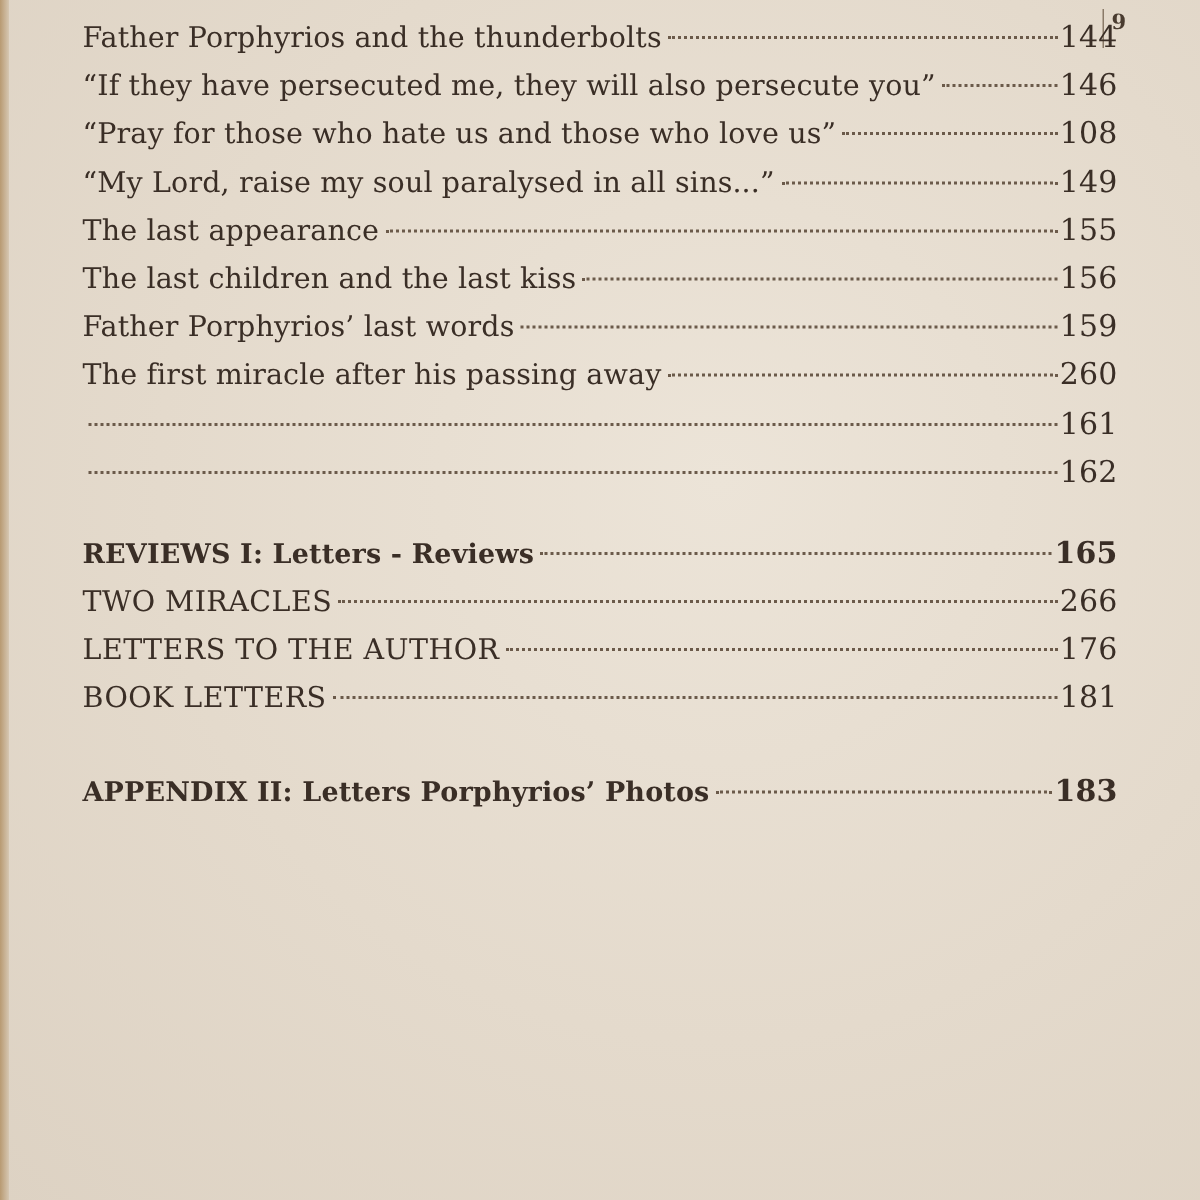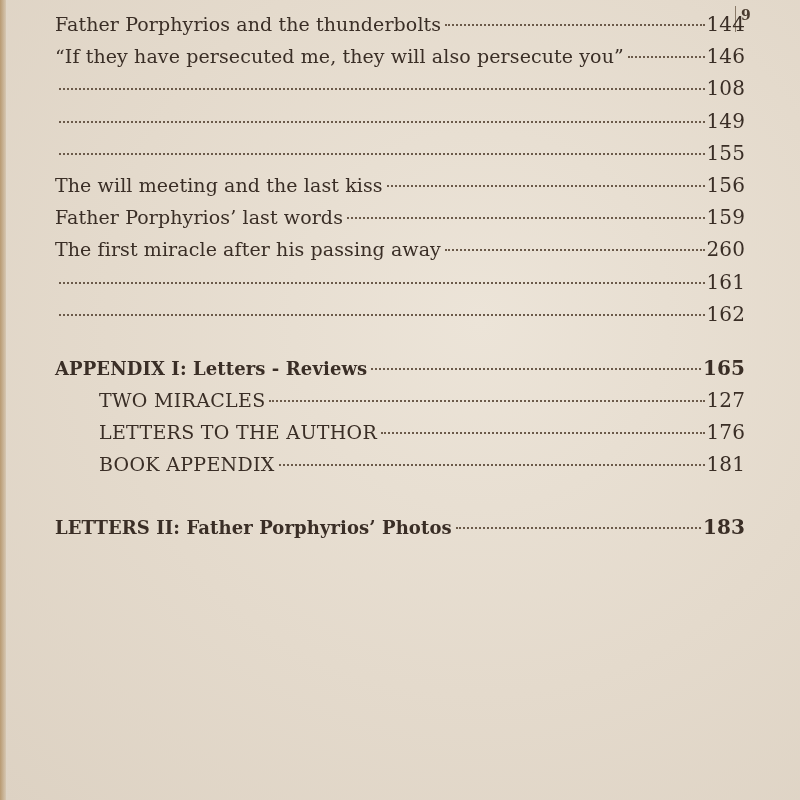--- a/index.html
+++ b/index.html
@@ -25,21 +25,21 @@
     font-size: 19px; letter-spacing: 0.1px; justify-content: flex-end;
   }
   .row .title { white-space: nowrap; }
   .row .leader {
     flex: 1; margin: 0 2px 0 4px;
     border-bottom: 2px dotted #6b5a4a;
     position: relative; top: -5px; height: 0;
   }
   .row .pg { white-space: nowrap; font-size: 20px; min-width: 26px; text-align: right; }
   .row.bold { font-weight: bold; font-size: 18px; }
-  .row.caps .title { font-size: 19px; letter-spacing: 0.3px; margin-left: 44px; }
+  .row.caps .title { font-size: 19px; letter-spacing: 0.3px; }
   .gap { height: 22px; }
   .gap2 { height: 30px; }
   .page-no {
     position: absolute; left: 735px; top: 6px;
     font-size: 14px; font-weight: bold; color: #4a3c30;
     padding-left: 5px; border-left: 1.5px solid #8a7a68;
     height: 26px; line-height: 18px;
   }
 </style>
 </head>
@@ -54,33 +54,36 @@
       <span class="title">Father Porphyrios and the thunderbolts</span>
       <span class="leader"></span>
       <span class="pg">144</span>
     </div>
   <div class="row">
       <span class="title">“If they have persecuted me, they will also persecute you”</span>
       <span class="leader"></span>
       <span class="pg">146</span>
     </div>
   <div class="row">
+      <span class="title">“Pray for those who hate us and those who love us”</span>
       <span class="leader"></span>
       <span class="pg">108</span>
     </div>
   <div class="row">
+      <span class="title">“My Lord, raise my soul paralysed in all sins...”</span>
       <span class="leader"></span>
       <span class="pg">149</span>
     </div>
   <div class="row">
+      <span class="title">The last appearance</span>
       <span class="leader"></span>
       <span class="pg">155</span>
     </div>
   <div class="row">
-      <span class="title">The will meeting and the last kiss</span>
+      <span class="title">The last children and the last kiss</span>
       <span class="leader"></span>
       <span class="pg">156</span>
     </div>
   <div class="row">
       <span class="title">Father Porphyrios’ last words</span>
       <span class="leader"></span>
       <span class="pg">159</span>
     </div>
   <div class="row">
       <span class="title">The first miracle after his passing away</span>
@@ -92,40 +95,40 @@
       <span class="pg">161</span>
     </div>
   <div class="row">
       <span class="leader"></span>
       <span class="pg">162</span>
     </div>
 
   <div class="gap"></div>
 
   <div class="row bold">
-      <span class="title">APPENDIX I: Letters - Reviews</span>
+      <span class="title">REVIEWS I: Letters - Reviews</span>
       <span class="leader"></span>
       <span class="pg">165</span>
     </div>
   <div class="row caps">
       <span class="title">TWO MIRACLES</span>
       <span class="leader"></span>
-      <span class="pg">127</span>
+      <span class="pg">266</span>
     </div>
   <div class="row caps">
       <span class="title">LETTERS TO THE AUTHOR</span>
       <span class="leader"></span>
       <span class="pg">176</span>
     </div>
   <div class="row caps">
-      <span class="title">BOOK APPENDIX</span>
+      <span class="title">BOOK LETTERS</span>
       <span class="leader"></span>
       <span class="pg">181</span>
     </div>
 
   <div class="gap2"></div>
 
   <div class="row bold">
-      <span class="title">LETTERS II: Father Porphyrios’ Photos</span>
+      <span class="title">APPENDIX II: Letters Porphyrios’ Photos</span>
       <span class="leader"></span>
       <span class="pg">183</span>
     </div>
 </div>
 
 </body></html>

